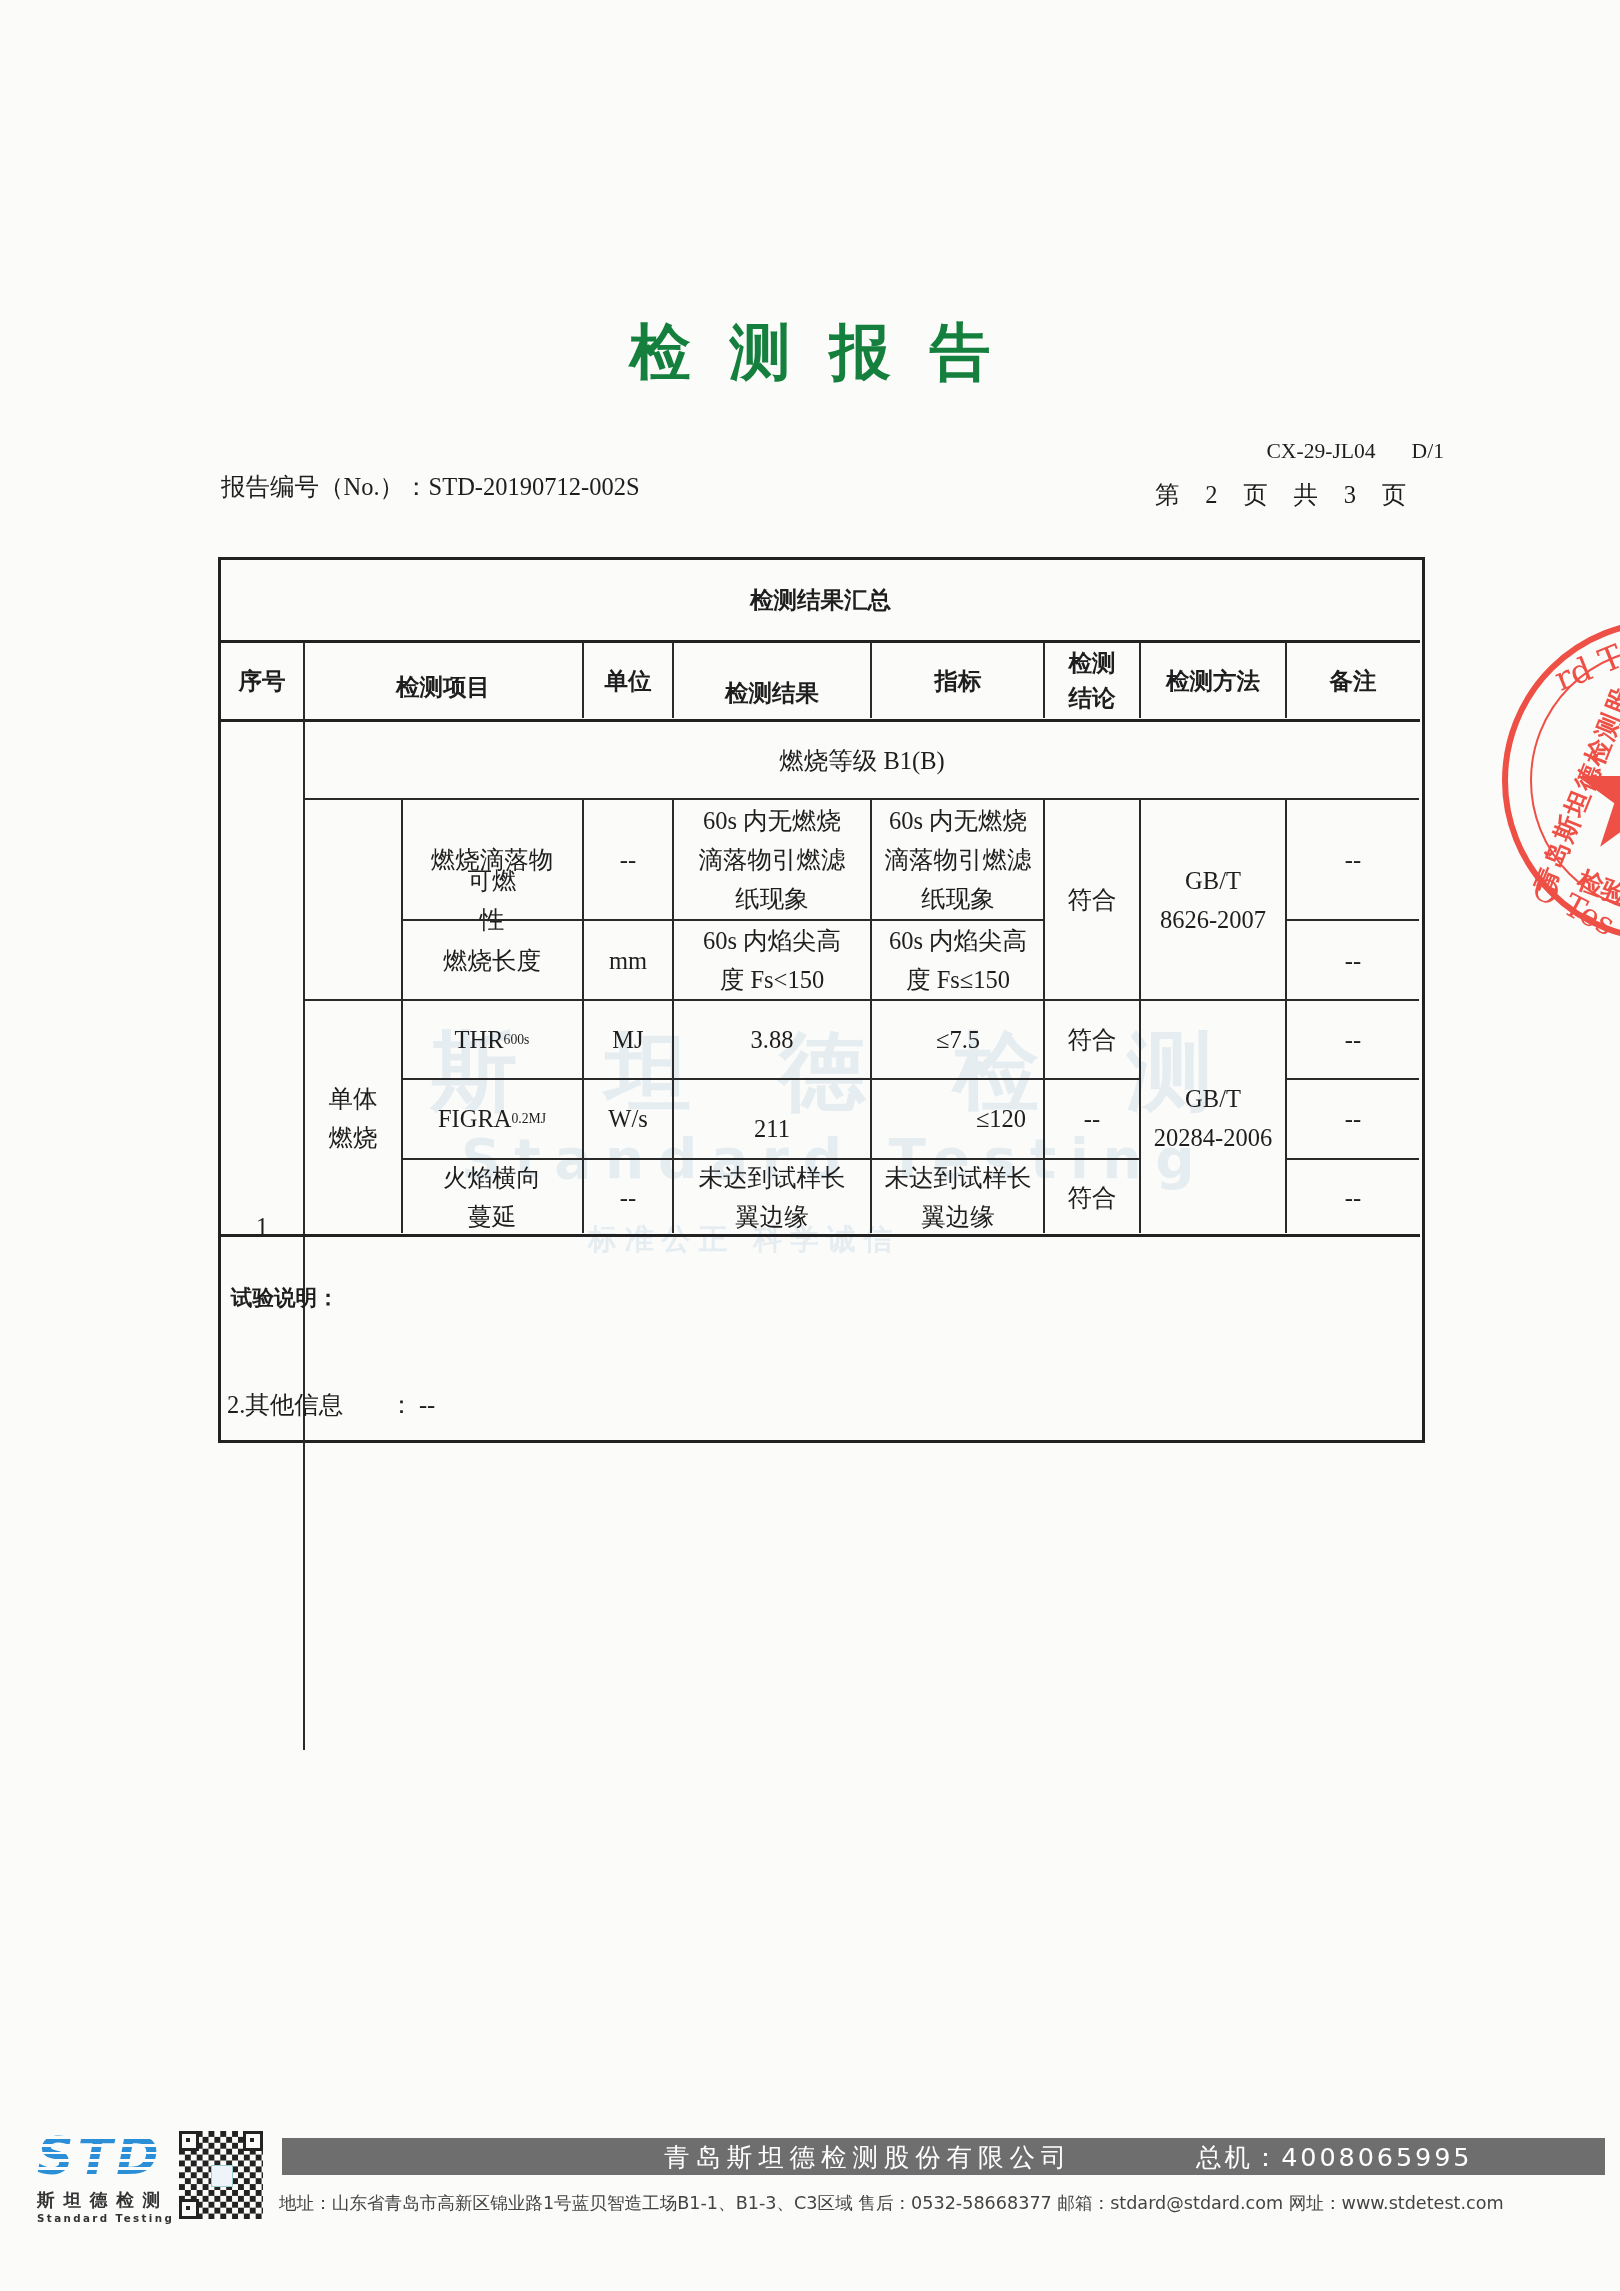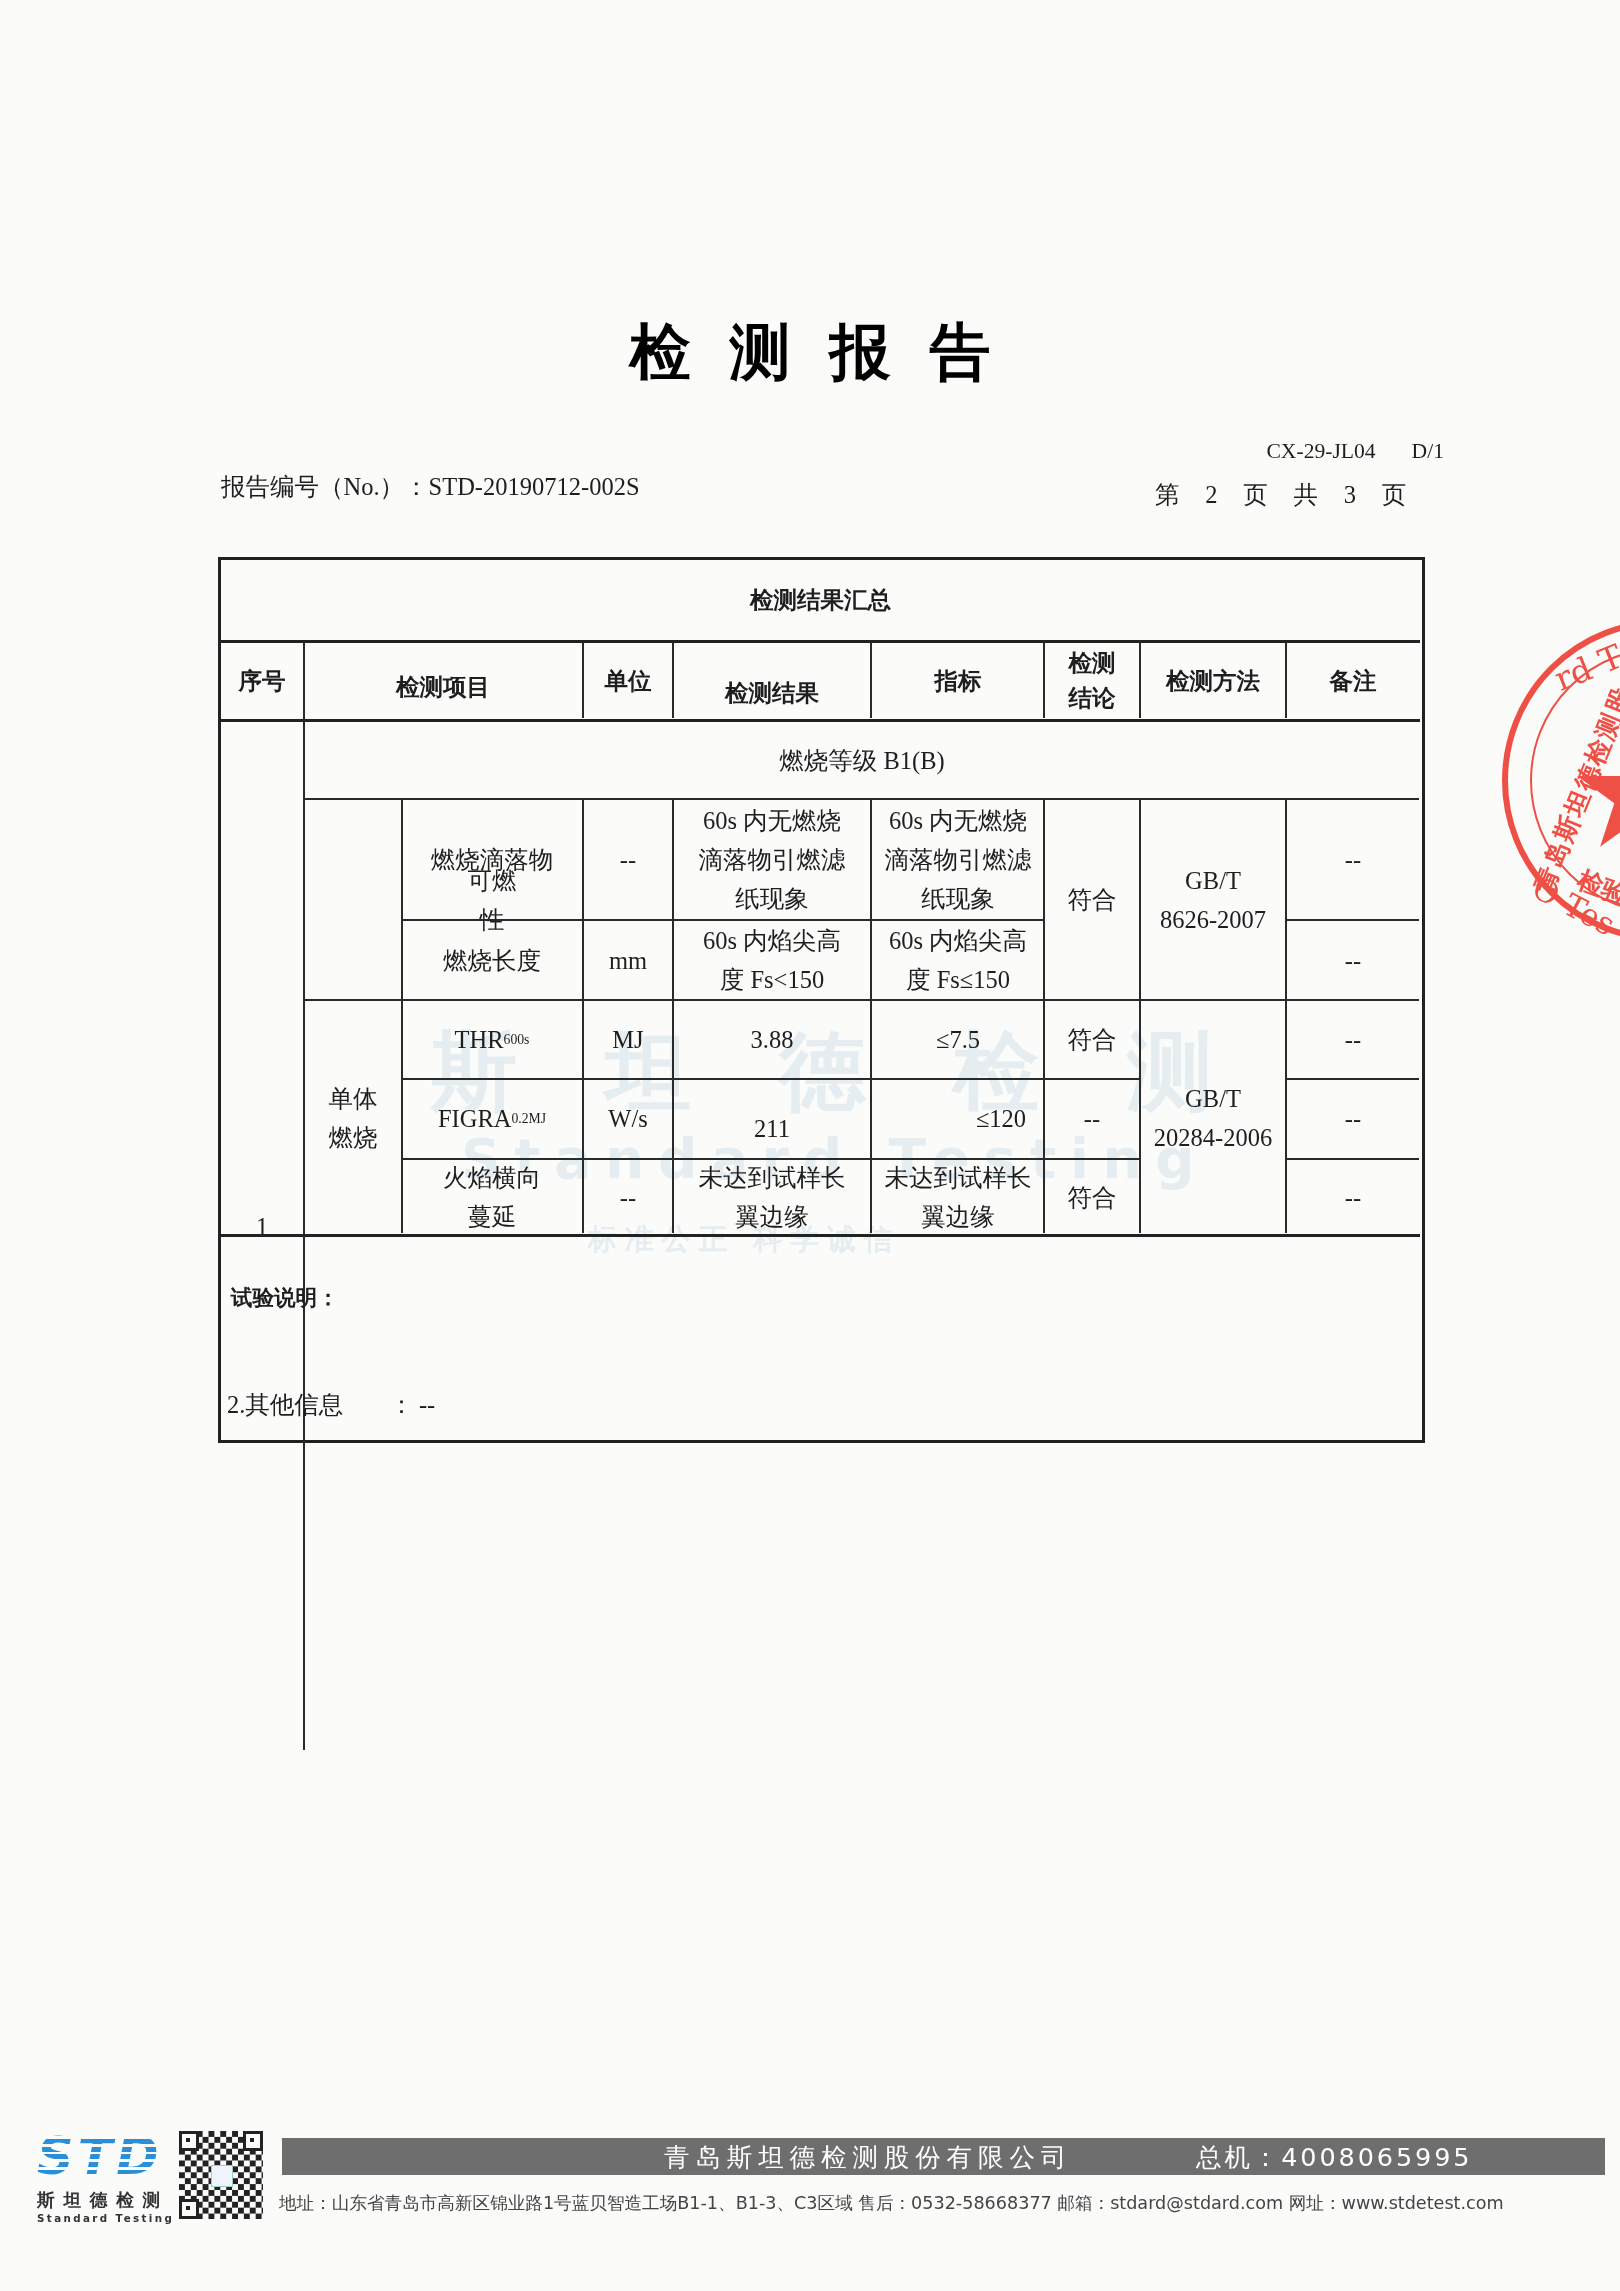--- a/index.html
+++ b/index.html
@@ -6,21 +6,21 @@
     body {
       width: 1620px; height: 2292px; position: relative; overflow: hidden;
       background: #fbfbfa;
       font-family: "DejaVu Serif", "Liberation Serif", serif;
       color: #1e1e1e;
     }
     .abs { position: absolute; }
     .doc-title {
       left: 0; width: 1620px; top: 312px; text-align: center;
       font-family: "DejaVu Sans", sans-serif; font-weight: bold;
-      font-size: 61px; letter-spacing: 39px; text-indent: 39px; color: #000000;
+      font-size: 61px; letter-spacing: 39px; text-indent: 39px; color: #15803d;
     }
     .form-code { right: 176px; top: 439px; font-size: 21.6px; font-family: "Liberation Serif", serif; }
     .form-code span + span { margin-left: 36px; }
     .report-no { left: 221px; top: 470px; font-size: 24.5px; font-family: "Liberation Serif", serif; }
     .page-info { right: 204px; top: 478px; font-size: 24.5px; letter-spacing: 9.8px; font-family: "Liberation Serif", serif; }
 
     
     .tbl {
       left: 218px; top: 557px; width: 1207px; height: 886px;
       border: 3.9px solid #222; box-sizing: border-box; background: transparent;

